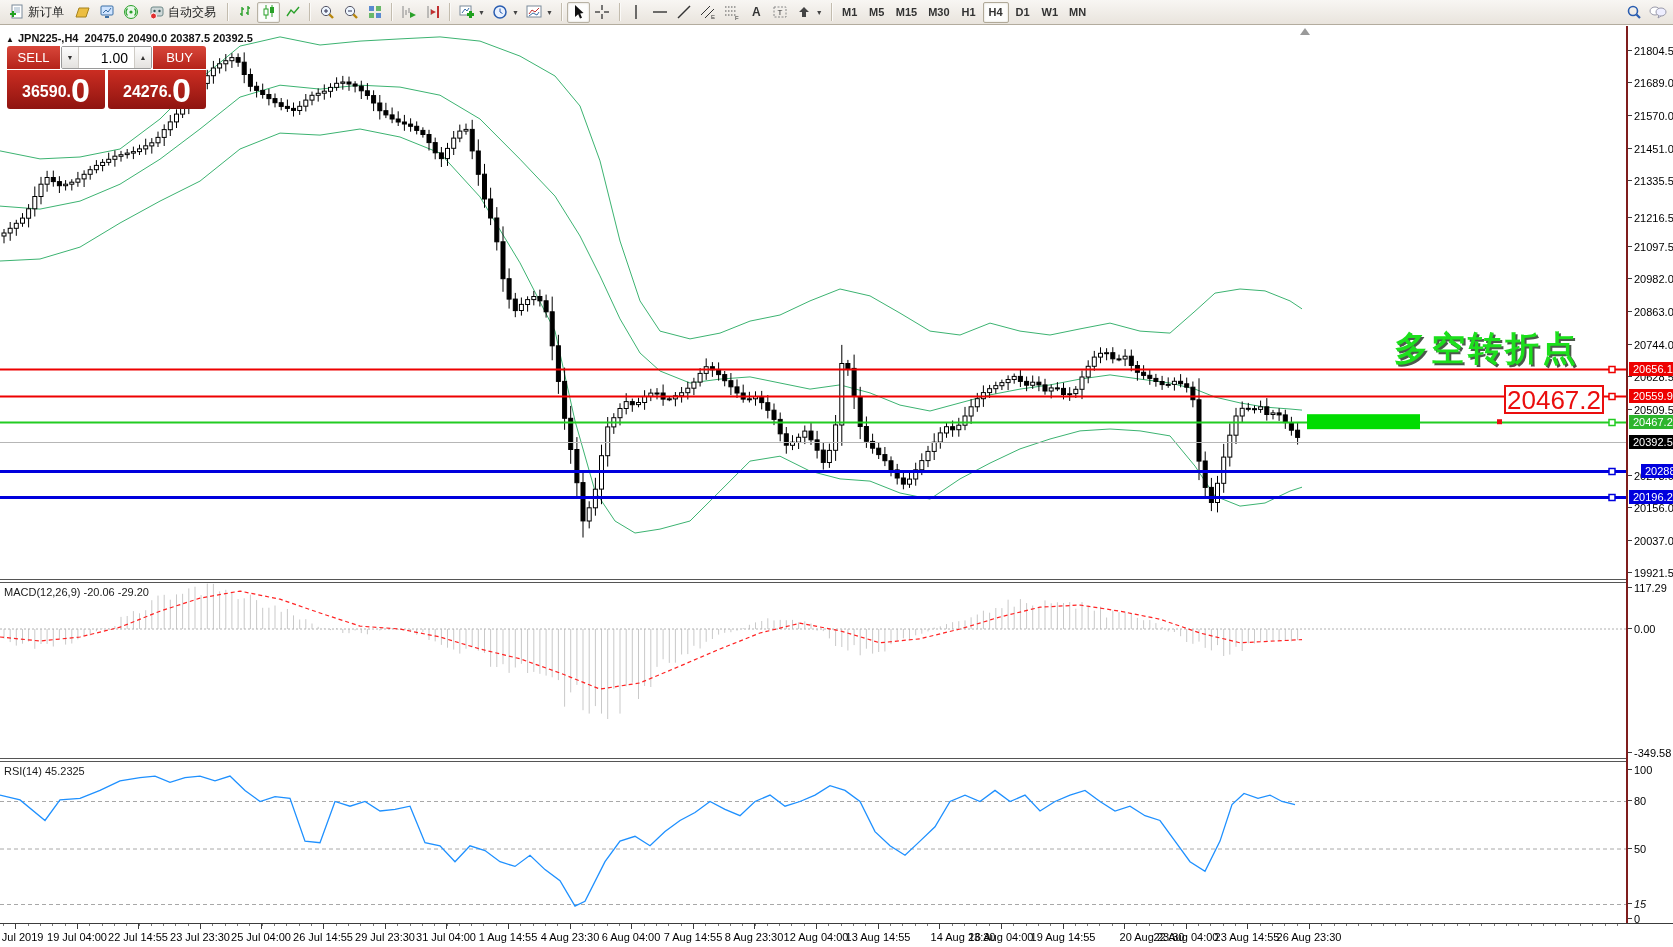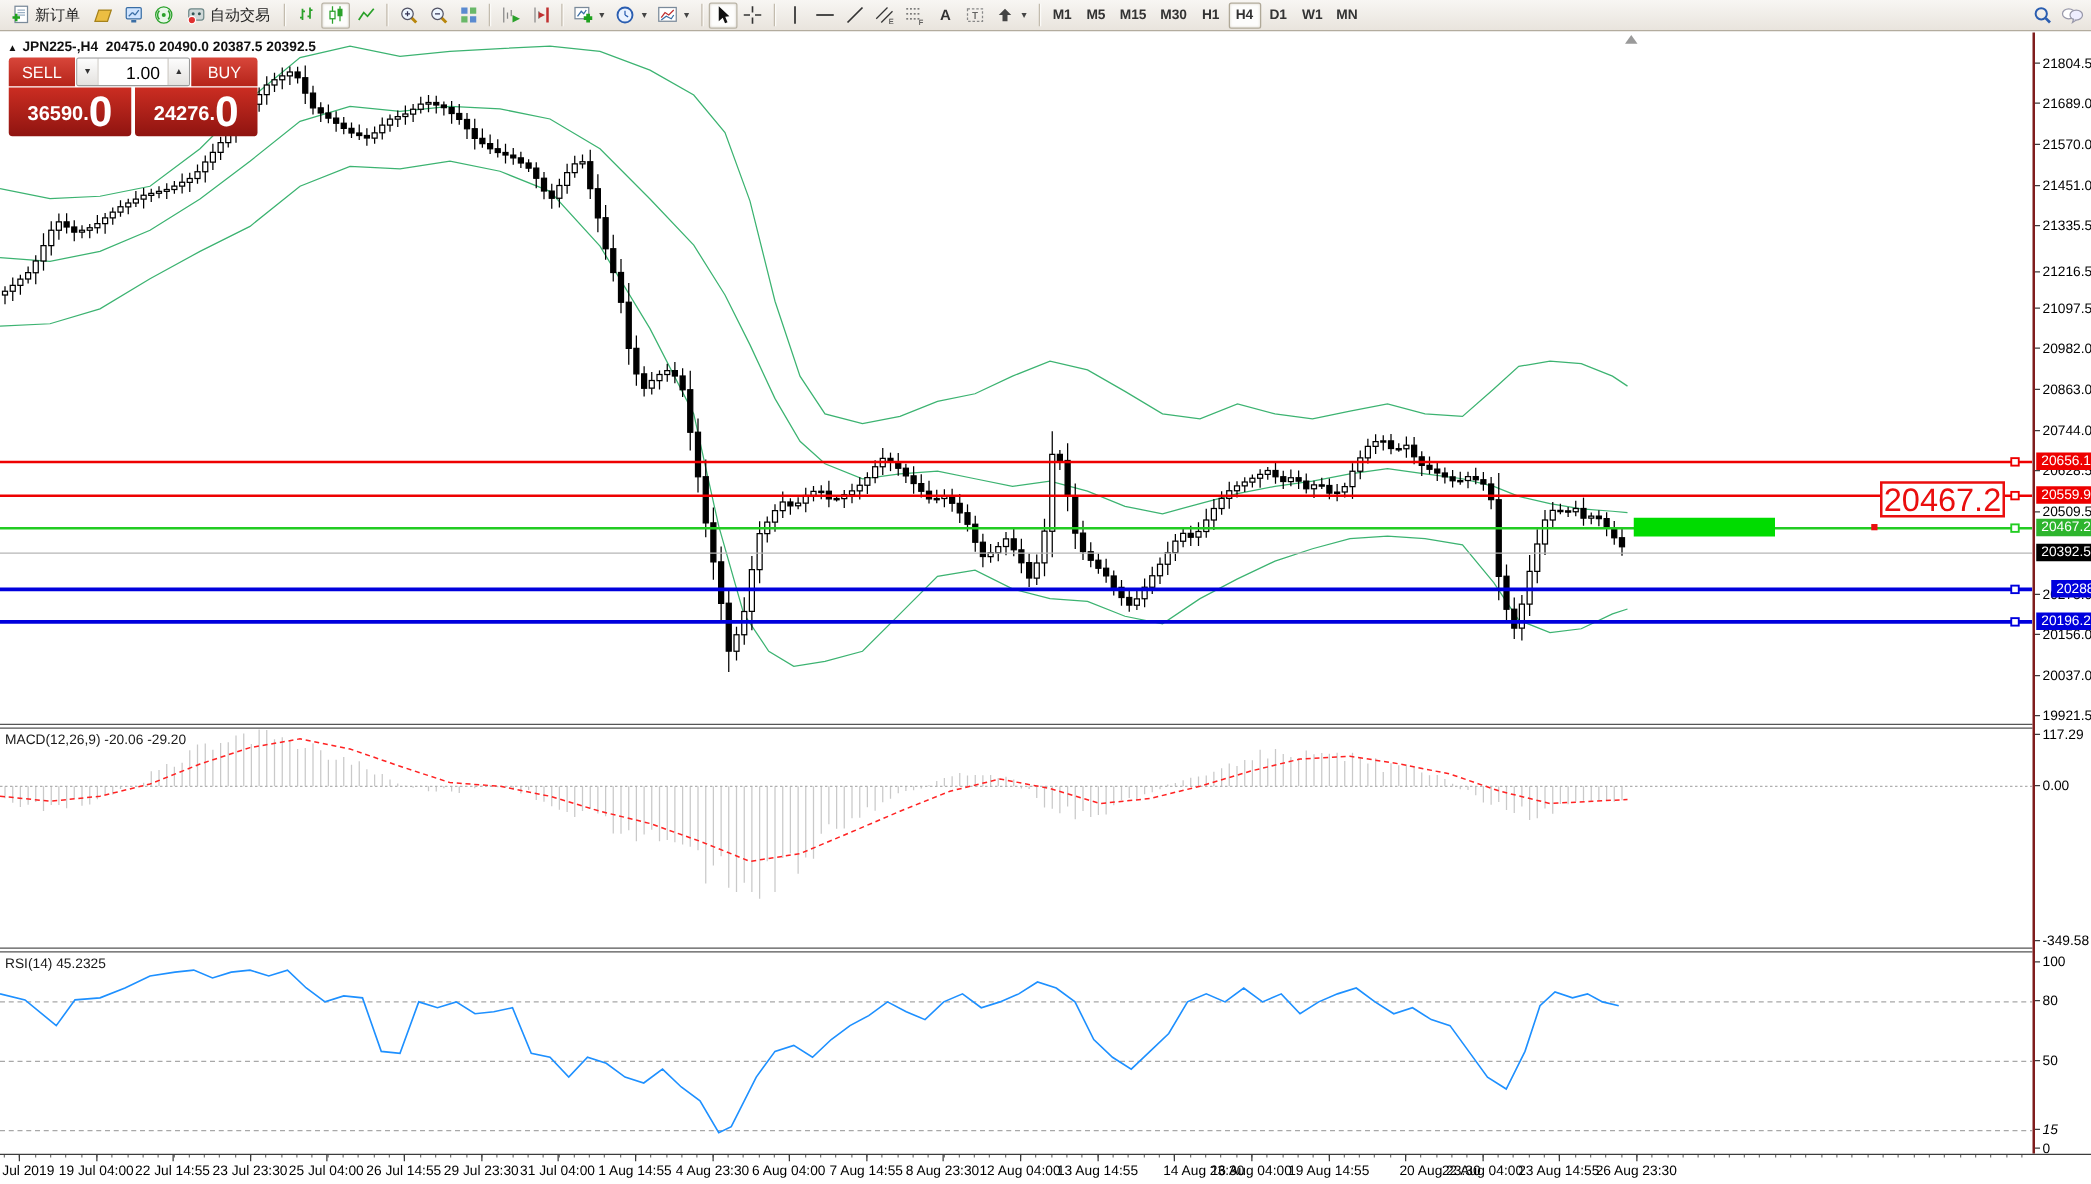--- a/index.html
+++ b/index.html
@@ -1014,20 +1014,21 @@
           <span class="pips">0</span>
       </div>
       <div class="oc-price">
         <span class="pp">24276</span>
           <span class="pp">.</span>
           <span class="pips">0</span>
       </div>
     </div>
   </div>
 
+  <div class="cn-note" style="left:1394px; top:300px;">多空转折点</div>
   <div class="price-callout" style="left:1504px; top:359px; width:100px; height:29px;">20467.2</div>
   <div class="shift-tri" style="left:1300px; top:2px;"></div>
 
   <div class="ind-label" style="left:4px; top:560px;">
     <span>MACD(12,26,9)</span> <span>-20.06 -29.20</span>
   </div>
   <div class="ind-label" style="left:4px; top:739px;">
     <span>RSI(14)</span> <span>45.2325</span>
   </div>
 

